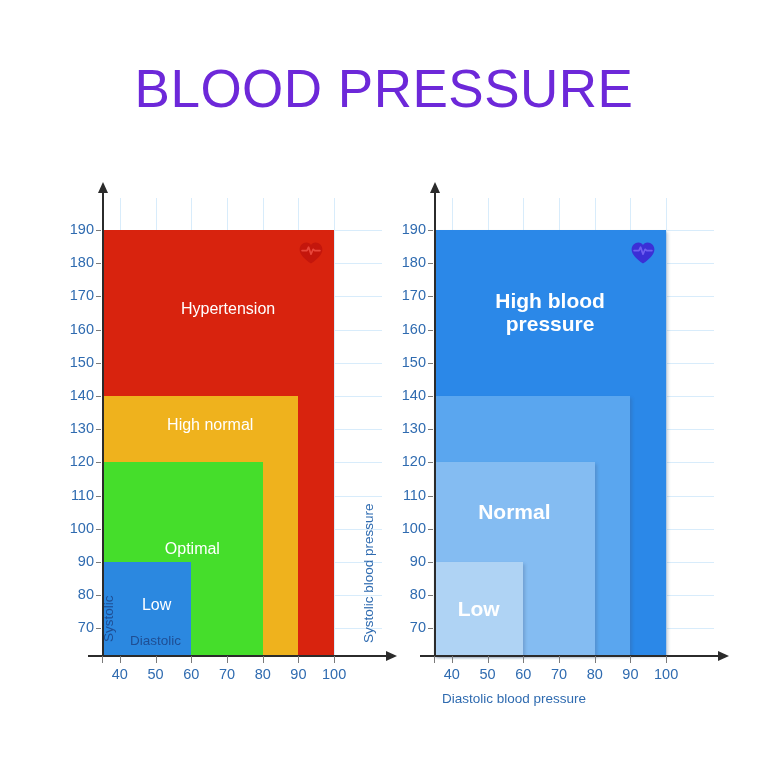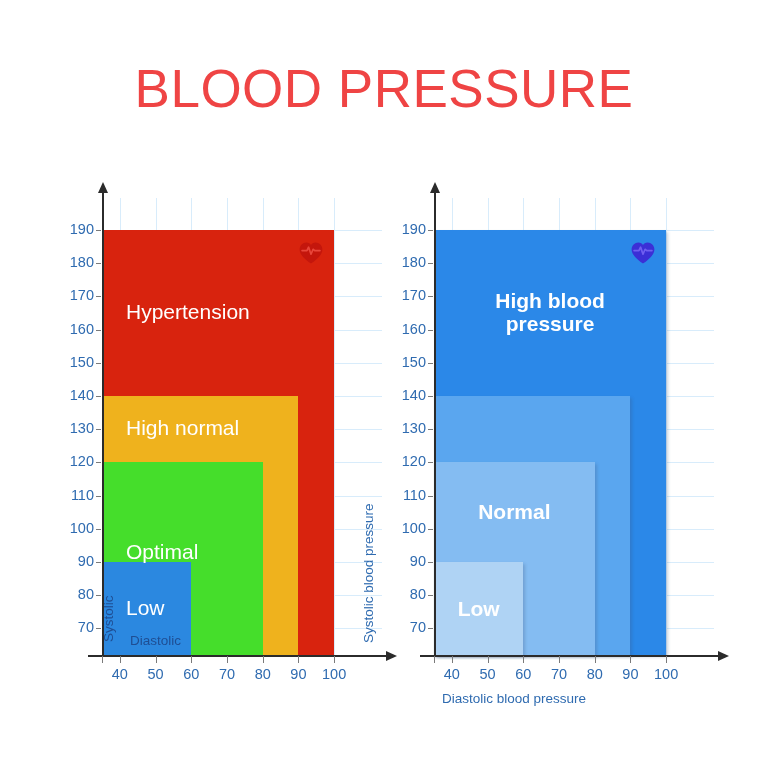--- a/index.html
+++ b/index.html
@@ -18,21 +18,21 @@
   
   #page-title {
     position: absolute;
     top: 58px;
     left: 0;
     width: 768px;
     text-align: center;
     font-size: 53px;
     font-weight: 400;
     letter-spacing: 0.5px;
-    color: #ef4444;
+    color: #6d28d9;
     font-family: "Liberation Sans", sans-serif;
   }
 
   
   .chart {
     position: absolute;
     top: 185px;
   }
   #chart-left  { left: 62px;  width: 320px; height: 540px; }
   #chart-right { left: 386px; width: 330px; height: 540px; }
@@ -101,22 +101,22 @@
   }
   .band-label {
     position: absolute;
     color: #ffffff;
     white-space: pre-line;
     line-height: 1.12;
   }
   
   #chart-left .band-label {
     font-weight: 400;
-    font-size: 21px;
-    text-align: left;
+    font-size: 16px;
+    text-align: center;
   }
   
   #chart-right .band {
     box-shadow: 2px 2px 3px rgba(60,90,130,0.28);
   }
   #chart-right .band-label {
     font-weight: 700;
     font-size: 21px;
     text-align: center;
     width: 100%;

